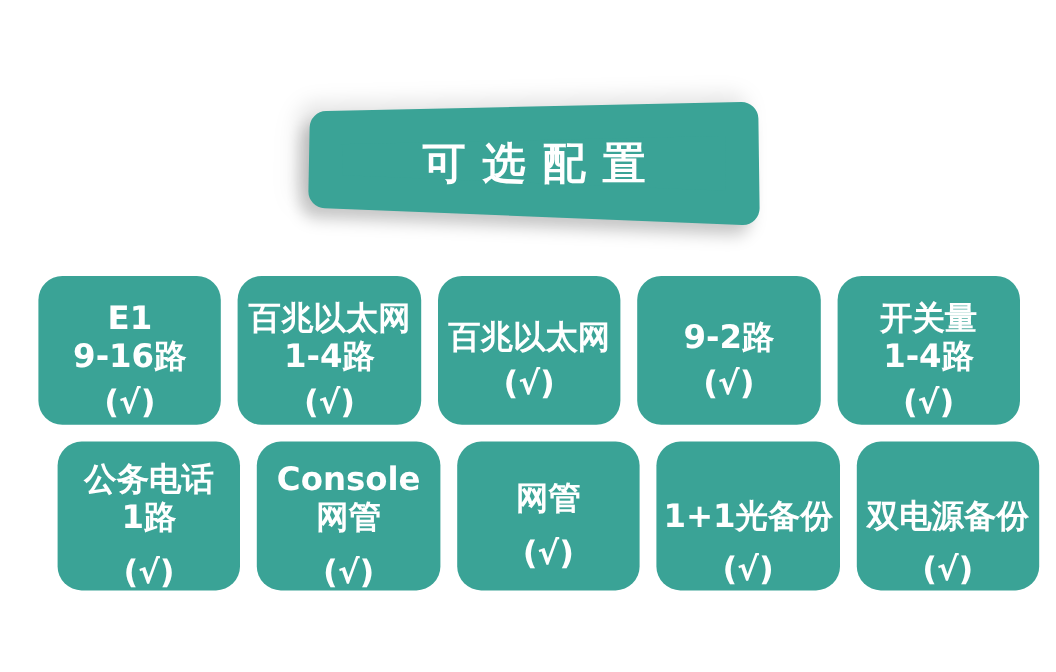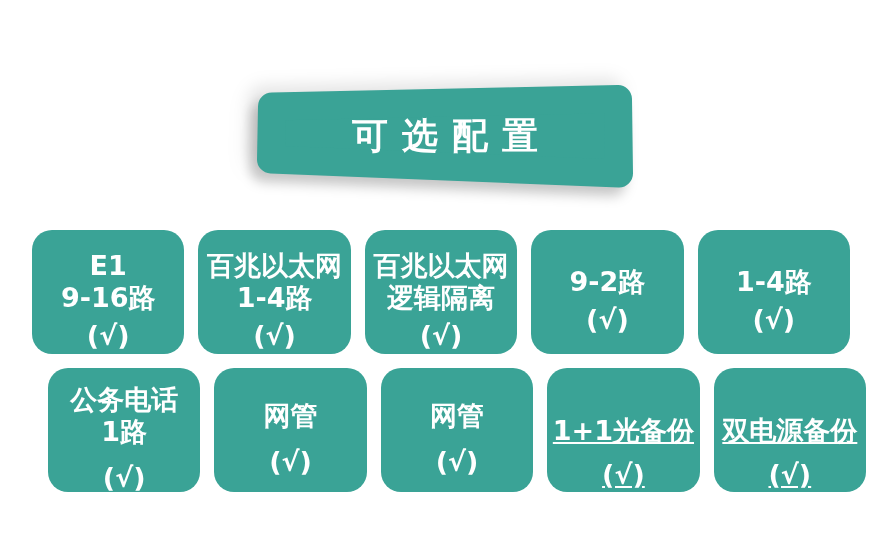--- a/index.html
+++ b/index.html
@@ -56,21 +56,21 @@
     align-items: center; justify-content: center;
     box-sizing: border-box;
     padding-top: 18px;
     font-size: 27px; font-weight: bold;
     line-height: 1.2;
     text-align: center;
   }
   .card .line { white-space: nowrap; }
   .row1 .check { margin-top: 5px; }
   .row2 .check { margin-top: 13px; }
-  .card.single { padding-top: 46px; text-decoration: underline; }
+  .card.single { padding-top: 46px; }
   .row2 .single .check { margin-top: 12px; }
 </style>
 </head>
 <body>
 
 <div class="stage">
 
   <svg class="banner-svg" width="880" height="230" viewBox="0 0 880 230" aria-hidden="true">
     <polygon class="banner-shape" points="272,106.5 618,99 619,173.5 271,159.5"></polygon>
   </svg>
@@ -82,40 +82,41 @@
       <div class="line">9-16路</div>
       <div class="line check">(√)</div>
     </div>
     <div class="card">
       <div class="line">百兆以太网</div>
       <div class="line">1-4路</div>
       <div class="line check">(√)</div>
     </div>
     <div class="card">
       <div class="line">百兆以太网</div>
-      <div class="line">逻辑隔离</div>
       <div class="line check">(√)</div>
     </div>
     <div class="card">
       <div class="line">9-2路</div>
       <div class="line check">(√)</div>
     </div>
     <div class="card">
+      <div class="line">开关量</div>
       <div class="line">1-4路</div>
       <div class="line check">(√)</div>
     </div>
   </div>
 
   <div class="row row2">
     <div class="card">
       <div class="line">公务电话</div>
       <div class="line">1路</div>
       <div class="line check">(√)</div>
     </div>
     <div class="card">
+      <div class="line">Console</div>
       <div class="line">网管</div>
       <div class="line check">(√)</div>
     </div>
     <div class="card">
       <div class="line">网管</div>
       <div class="line check">(√)</div>
     </div>
     <div class="card single">
       <div class="line">1+1光备份</div>
       <div class="line check">(√)</div>

